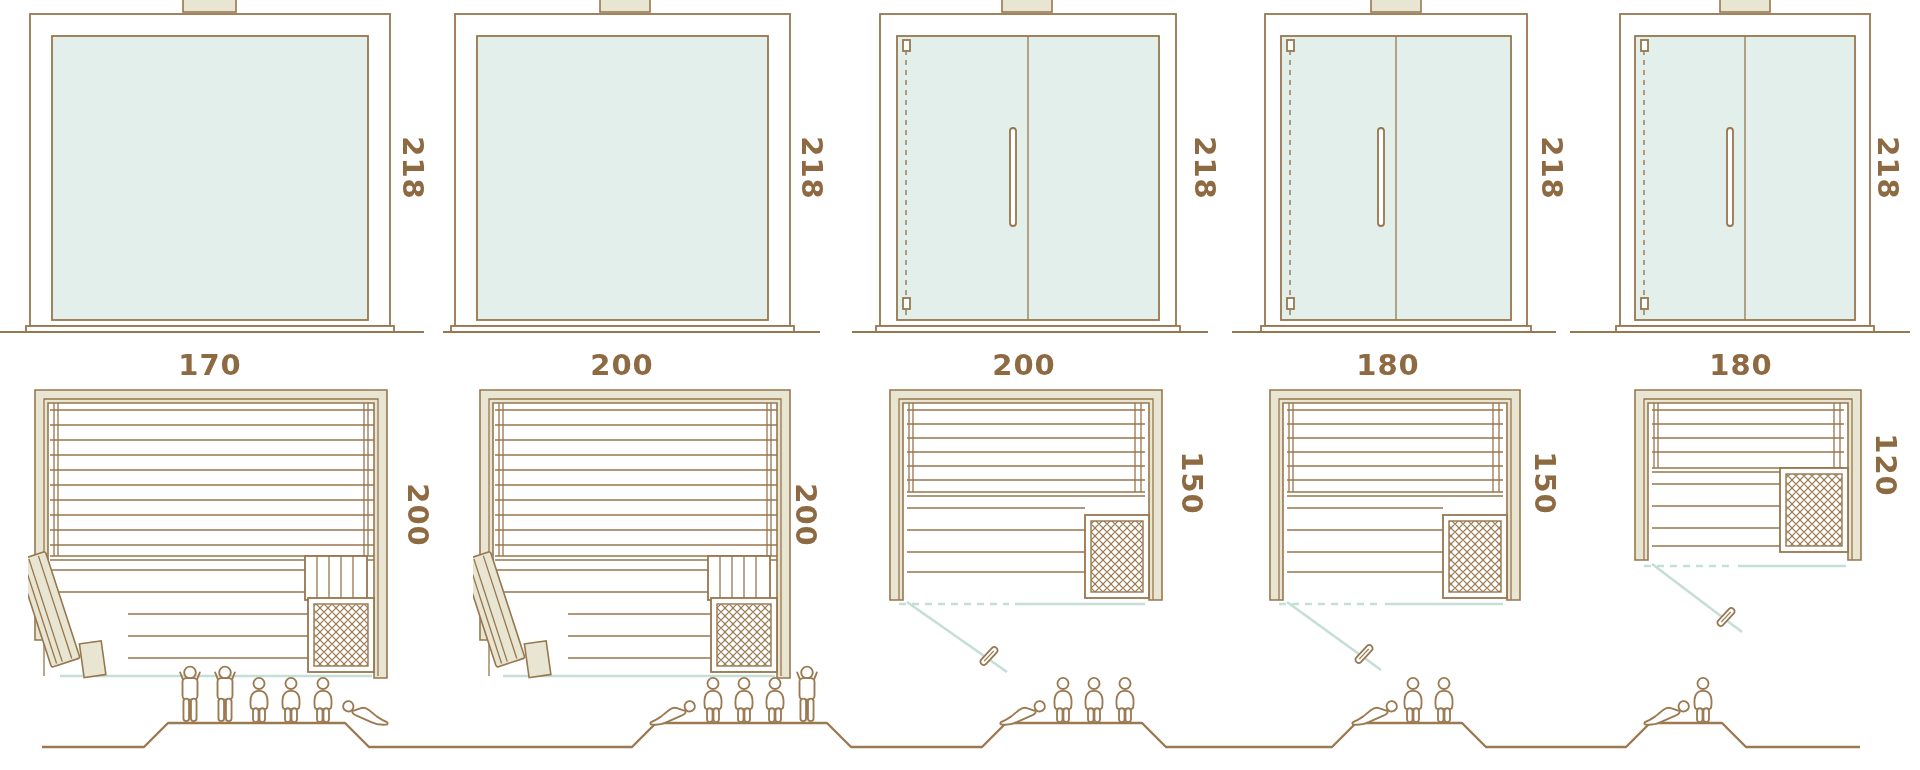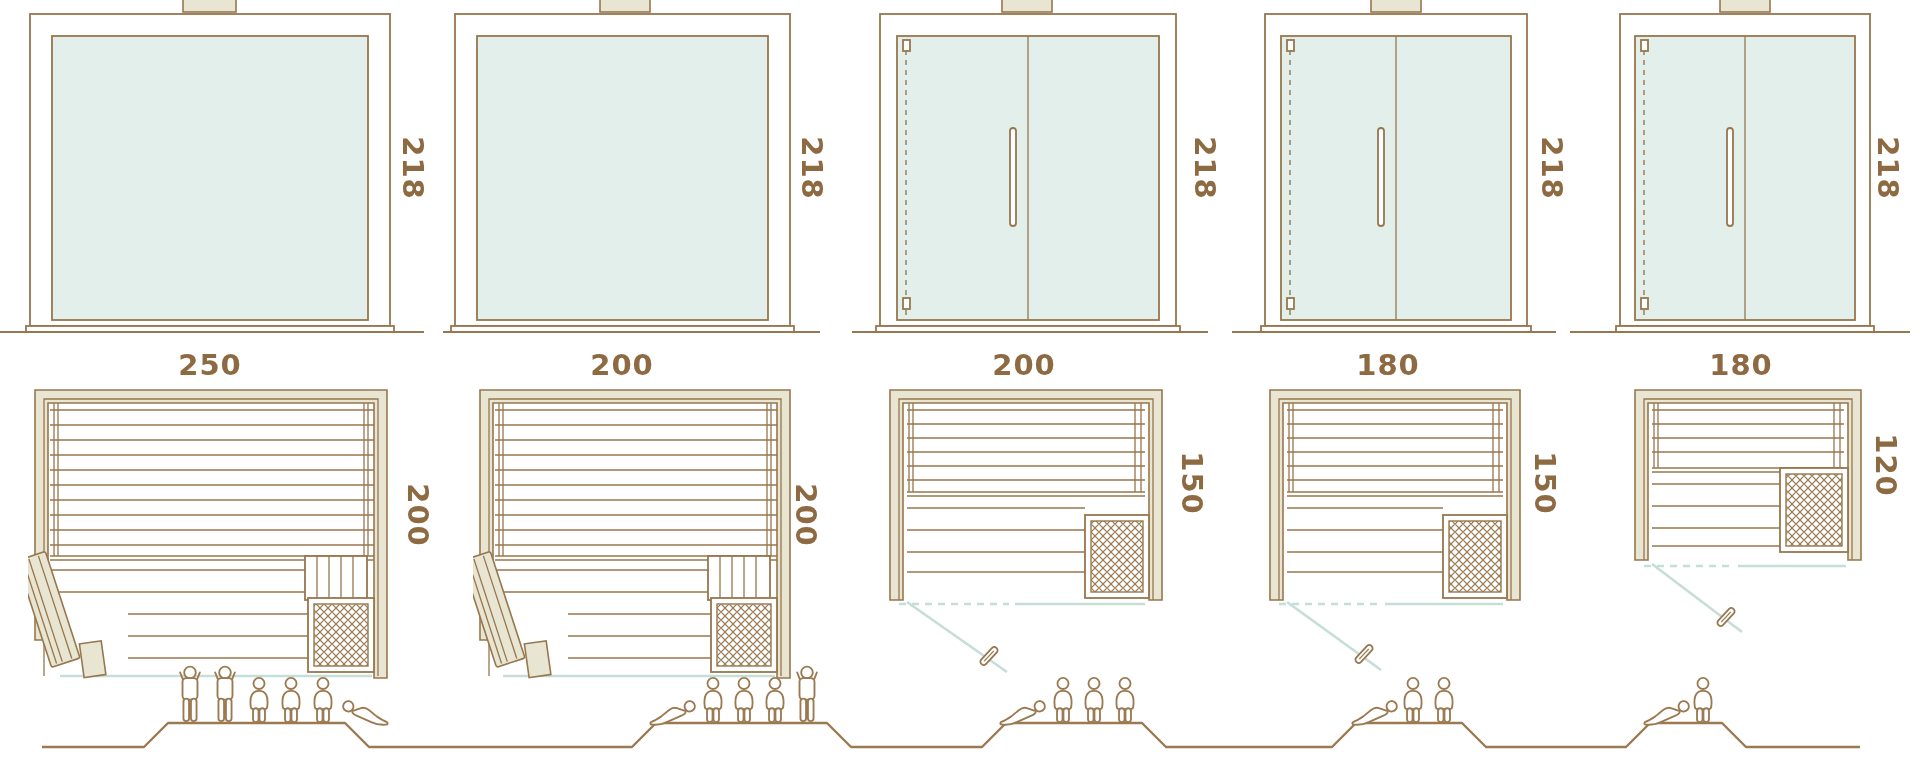--- a/index.html
+++ b/index.html
@@ -56,21 +56,21 @@
 
   <div>
     <svg class="abs" style="left:22px;top:-10px" width="380" height="352">
       <rect class="w" x="161" y="-6" width="53" height="28"></rect>
       <rect class="o" x="8" y="24" width="360" height="312"></rect>
       <rect class="g" x="30" y="46" width="316" height="284"></rect>
       <rect class="o" x="4" y="336" width="368" height="6"></rect>
     </svg>
     <div class="dim dim-v" style="left:368px;top:151px">218</div>
     <div class="floor" style="left:0;width:424px"></div>
-    <div class="dim dim-w" style="left:150px;top:348px">250</div>
+    <div class="dim dim-w" style="left:150px;top:348px">170</div>
     <svg class="abs" style="left:28px;top:384px" width="372" height="300">
       <path class="m" d="M32,292 H344"></path>
       <path class="w" d="M7,6 H359 V294 H346 V19 H20 V256 H7 Z"></path>
       <path class="l" d="M16,292 V15 H350 V292"></path>
       <g class="l">
         <path d="M22,26 H346 M22,41 H346 M22,56 H346 M22,71 H346 M22,86 H346 M22,101 H346 M22,116 H346 M22,131 H346 M22,146 H346 M22,161 H346"></path>
         <path d="M22,172 H346 M22,176 H346"></path>
         <path d="M26,19 V172 M30,19 V172 M336,19 V172 M340,19 V172"></path>
       </g>
       <g class="l">

